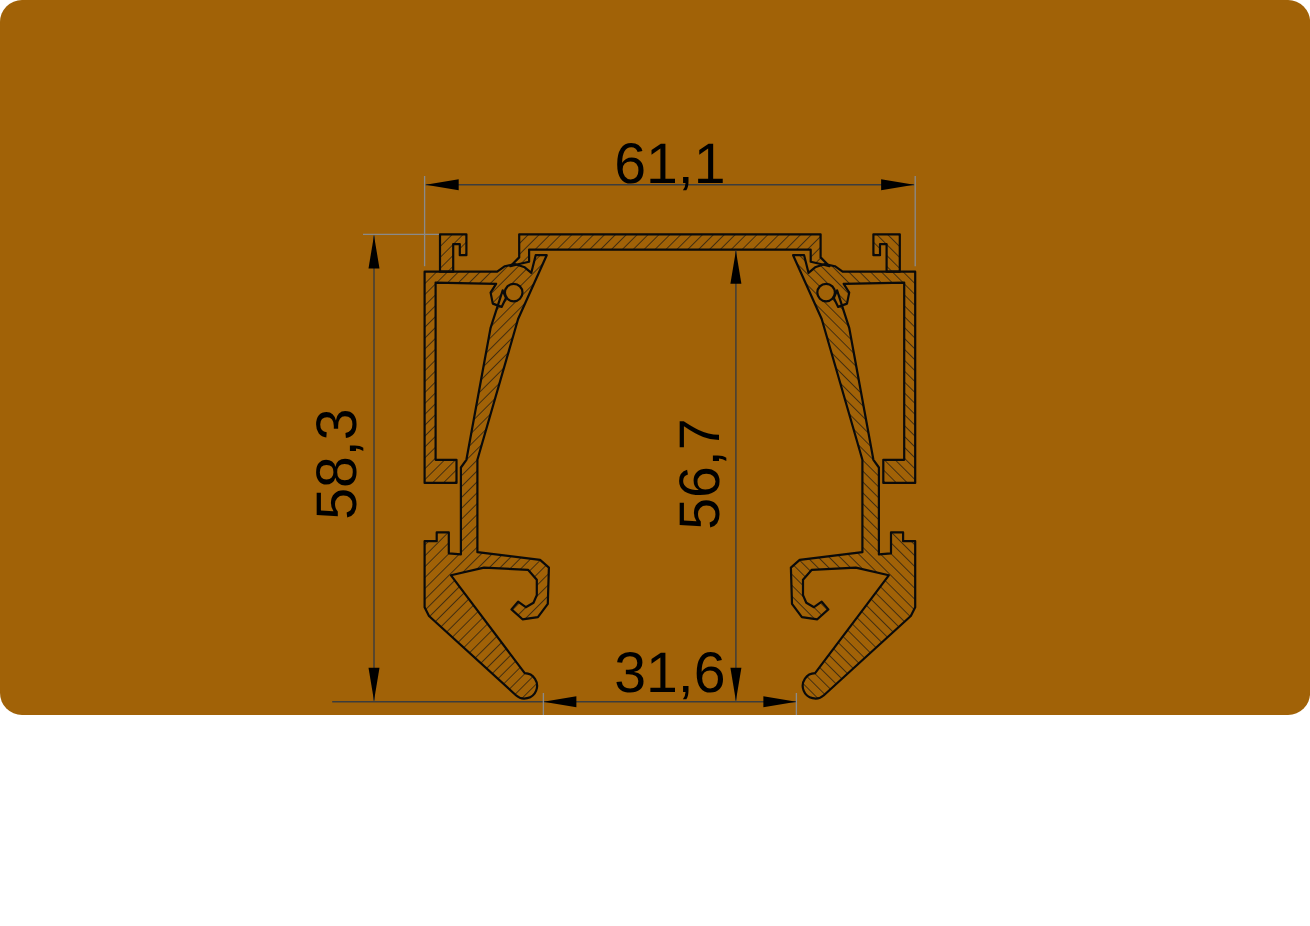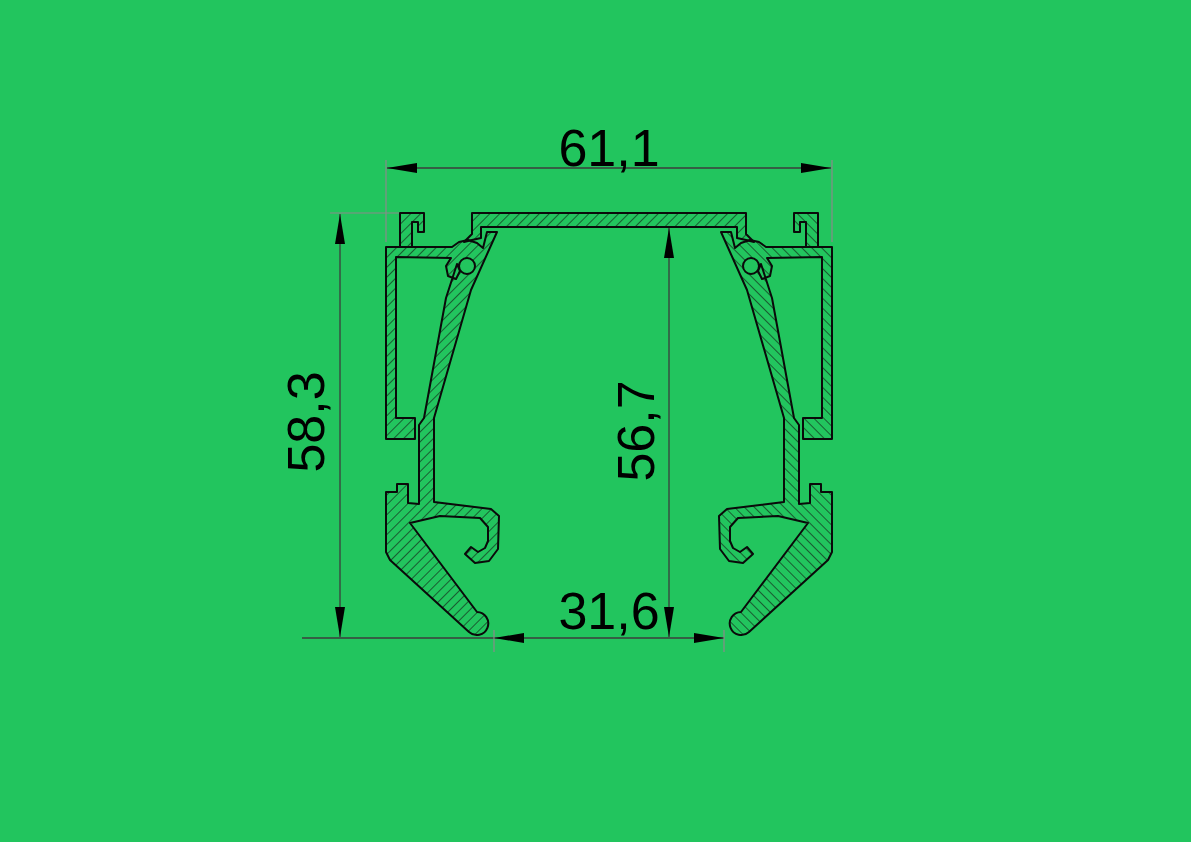--- a/index.html
+++ b/index.html
@@ -1,16 +1,16 @@
 <!DOCTYPE html>
 <html><head>
 <meta charset="utf-8">
 <style>
   html,body{margin:0;padding:0;background:#ffffff;}
-  .page{width:1191px;height:842px;background:#22c55e;position:relative;overflow:hidden;}
+  .page{width:1191px;height:650px;background:#a16207;position:relative;overflow:hidden;border-radius:20px;}
   svg{display:block;}
   text{font-family:"Liberation Sans","DejaVu Sans",sans-serif;font-size:52px;fill:#000;}
 </style>
 </head>
 <body>
 
 <div class="page">
 <svg width="1191" height="842" viewBox="0 0 1191 842">
   <defs>
     <pattern id="hatch" patternUnits="userSpaceOnUse" width="7" height="7" patternTransform="rotate(45)">

